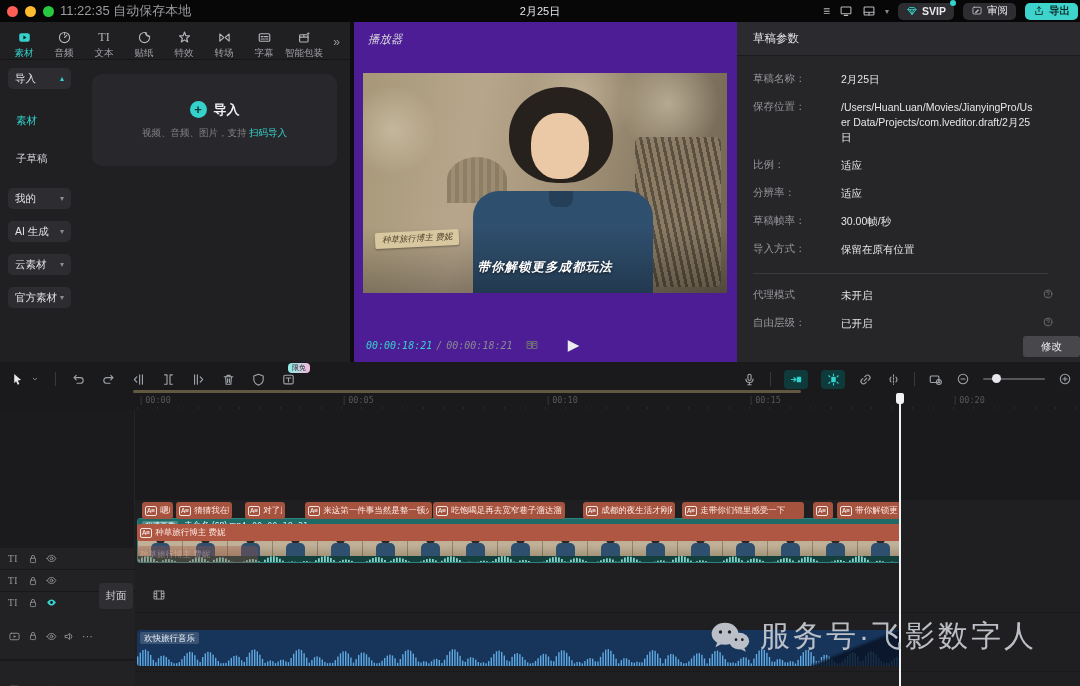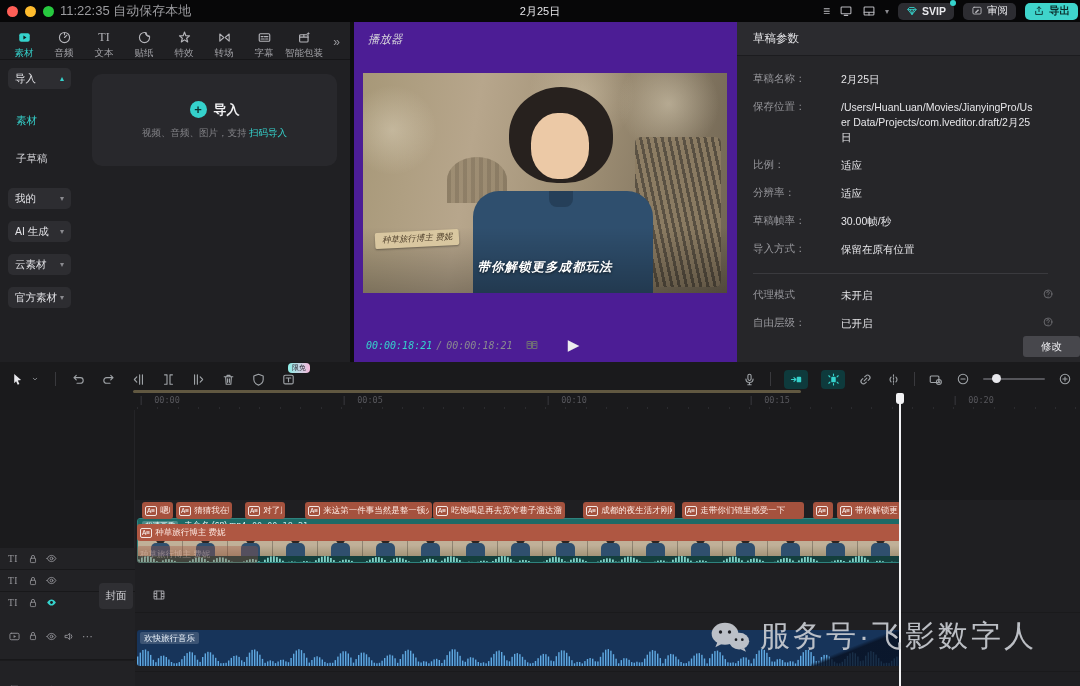--- a/index.html
+++ b/index.html
@@ -102,21 +102,21 @@
   .tool.bright { color:#e8e8ec; }
   .vdiv { width:1px; height:14px; background:#39393d; }
   .toggle { width:24px; height:19px; border-radius:4px; display:flex; align-items:center; justify-content:center; }
   .toggle.on { background:#0e3a3c; color:#35d2cc; }
   #free-badge { position:absolute; right:-14px; top:-9px; font-size:7px; color:#35313d; padding:0 4px; border-radius:4px;
     background:linear-gradient(90deg,#8deee6,#f6b9dc); white-space:nowrap; }
   #zoom-slider { width:62px; height:2px; background:#55555a; border-radius:2px; position:relative; }
   #zoom-knob { position:absolute; left:9px; top:-4px; width:9px; height:9px; border-radius:50%; background:#e8e8ec; }
 
   #ruler { position:absolute; left:137px; right:0; top:31px; height:17px; color:#57575c; font-size:8.5px; }
-  .tick { position:absolute; top:2px; display:flex; gap:12px; align-items:center; }
+  .tick { position:absolute; top:2px; display:flex; gap:3px; align-items:center; }
   .tick i { font-style:normal; color:#46464b; }
   #ruler-dots { position:absolute; left:0; right:0; bottom:1px; height:2px;
     background:repeating-linear-gradient(90deg,#323236 0 1px,transparent 1px 20.4px); opacity:.7; }
 
   #scroll-strip { position:absolute; left:133px; top:28px; width:668px; height:3px; border-radius:2px; background:#6e6448; opacity:.85; }
 
   #head-col { position:absolute; left:0; top:48px; width:135px; bottom:0; background:#1b1b1d; border-right:1px solid #242427; }
   .hrow { position:absolute; left:0; width:135px; background:#222225; border-bottom:1px solid #18181a; display:flex; align-items:center; }
   .hic { position:absolute; color:#8d8d92; display:flex; align-items:center; }
   .hic.accent { color:#35d2cc; }

